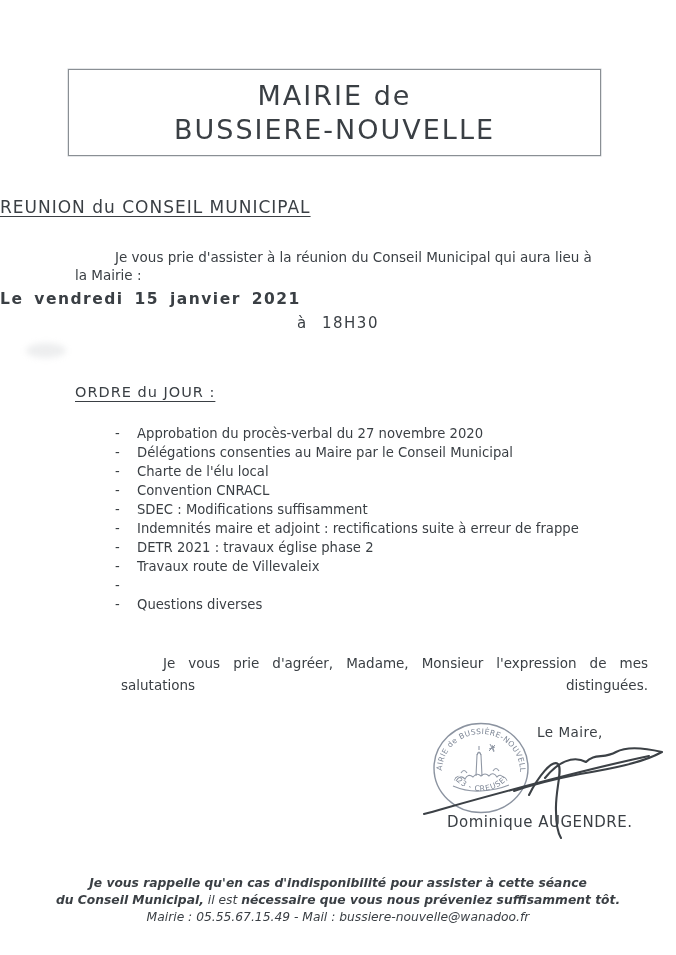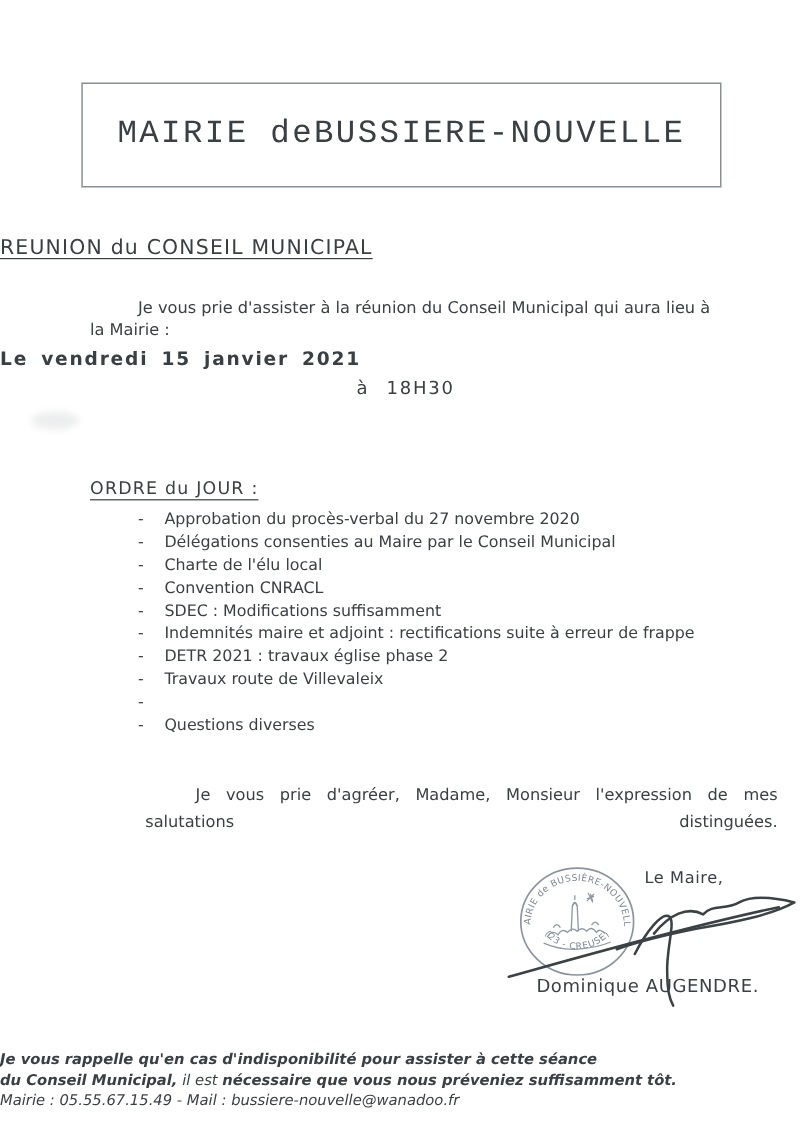--- a/index.html
+++ b/index.html
@@ -4,23 +4,22 @@
 <style>
   html,body{margin:0;padding:0;background:#ffffff;}
   .page{
     position:relative;width:676px;height:955px;background:#ffffff;overflow:hidden;
     font-family:"DejaVu Sans",sans-serif;color:#3a3f44;
   }
   
   .title-box{
     position:absolute;left:68px;top:69px;width:531px;height:85px;
     border:1px solid #8a8f94;box-shadow:0 0 0 .5px #c9ccd0;
-    display:flex;justify-content:center;align-items:center;
+    display:flex;flex-direction:column;justify-content:center;align-items:center;
     text-align:right;
-    font-family:Liberation Mono, monospace;
   }
   .title-line1{font-size:27px;letter-spacing:2px;line-height:1.25;}
   .title-line2{font-size:27px;letter-spacing:2px;line-height:1.25;}
   
   .subject{
     position:absolute;left:0;top:197px;width:676px;
     font-size:17px;letter-spacing:1px;
   }
   .subject span{text-decoration:underline;text-underline-offset:3px;}
   
@@ -37,21 +36,21 @@
     position:absolute;left:0;top:314px;width:676px;text-align:center;
     font-size:15px;letter-spacing:1.5px;word-spacing:8px;
   }
   
   .smudge{
     position:absolute;left:26px;top:343px;width:40px;height:15px;border-radius:50%;
     background:#b9bcc0;opacity:.25;filter:blur(3px);
   }
   
   .agenda-heading{
-    position:absolute;left:75px;top:400px;font-size:14.5px;letter-spacing:1px;
+    position:absolute;left:75px;top:384px;font-size:14.5px;letter-spacing:1px;
   }
   .agenda-heading span{text-decoration:underline;text-underline-offset:4px;}
   .agenda-list{
     position:absolute;left:115px;top:424px;width:500px;font-size:13.2px;
   }
   .agenda-row{display:flex;line-height:19px;}
   .agenda-row .dash{width:22px;flex:none;}
   
   .closing{
     position:absolute;left:75px;top:653px;width:527px;
@@ -64,21 +63,21 @@
   .role{
     position:absolute;left:537px;top:724px;font-size:13.5px;letter-spacing:.5px;
   }
   .stamp{position:absolute;left:431px;top:721px;}
   .signature{position:absolute;left:408px;top:733px;}
   .signer{
     position:absolute;left:447px;top:813px;font-size:15px;letter-spacing:.5px;
   }
   
   .footer{
-    position:absolute;left:0;top:875px;width:676px;text-align:left;
+    position:absolute;left:0;top:875px;width:676px;text-align:center;
     font-style:italic;font-size:12.3px;line-height:17px;
   }
   .footer .b{font-weight:bold;}
 </style>
 </head>
 <body>
 
 <div class="page">
 
   <div class="title-box">

